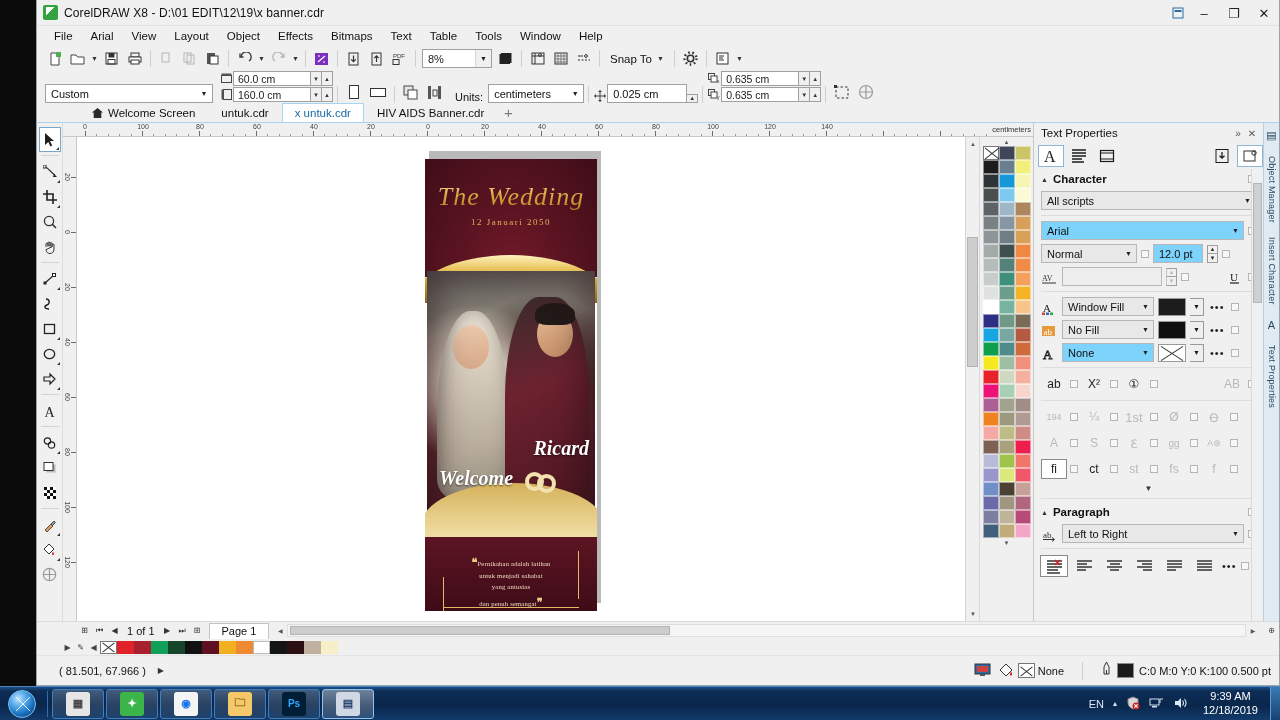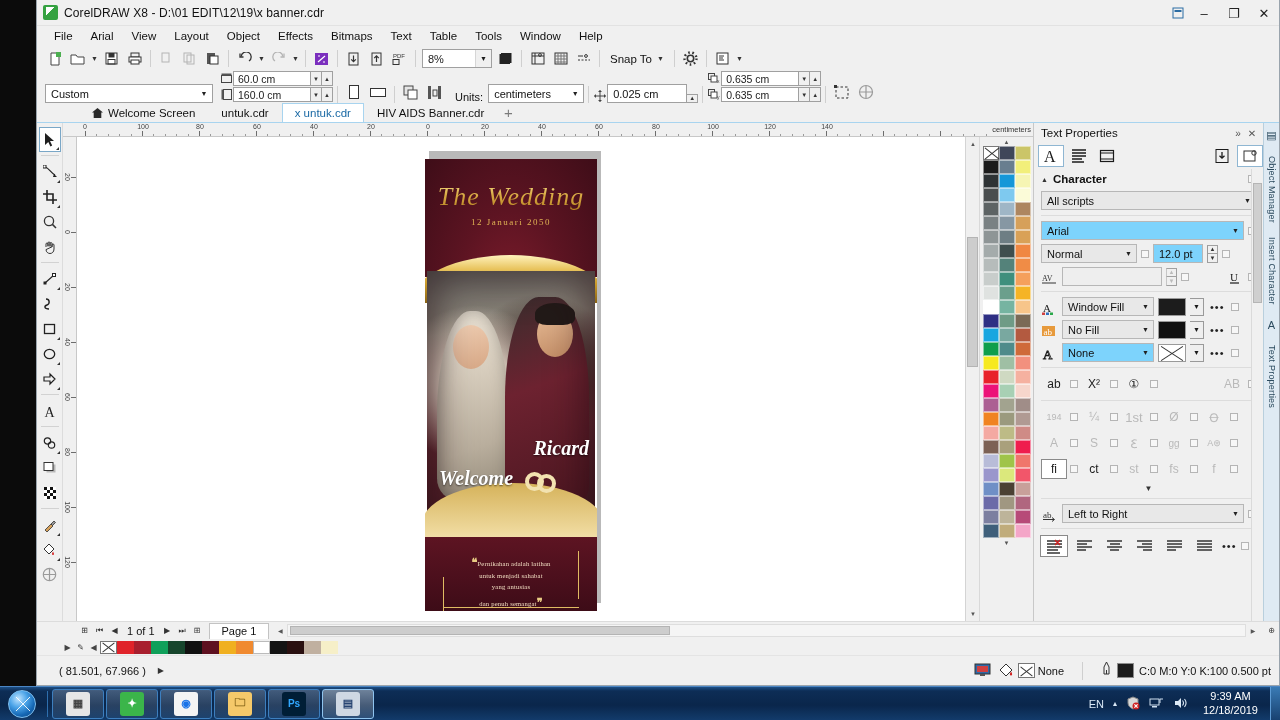--- a/index.html
+++ b/index.html
@@ -1250,20 +1250,25 @@
             <span class="gbtn dim">st</span>
             <span class="mini-chk"></span>
             <span class="gbtn dim">fs</span>
             <span class="mini-chk"></span>
             <span class="gbtn dim">f</span>
             <span class="mini-chk"></span>
           </div>
           <div class="center-caret">▼</div>
           <div class="divline"></div>
 
+          <div class="sect-head">
+            <span class="tri">▲</span>
+            <span class="nm">Paragraph</span>
+            <span class="chk"></span>
+          </div>
           <div class="row">
             <span class="ico">
               <svg width="16" height="14" viewBox="0 0 16 14">
                   <text x="1" y="10" font-size="9" font-family="Liberation Serif" fill="#333">ab</text>
                   <path d="M1 11.5h11M10 9.5l2.5 2-2.5 2" fill="none" stroke="#333"></path>
                 </svg>
             </span>
             <div class="dcombo" style="flex:1">
               <span>Left to Right</span>
               <span class="dd">▼</span>

